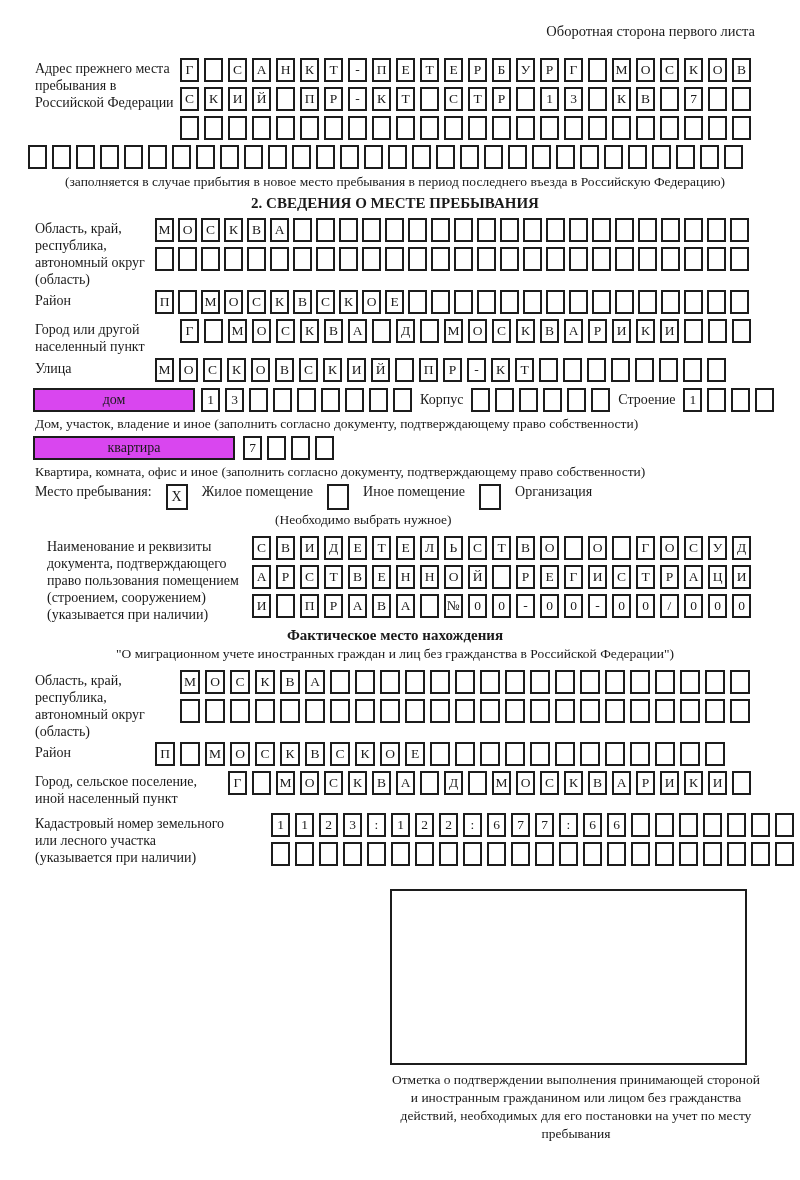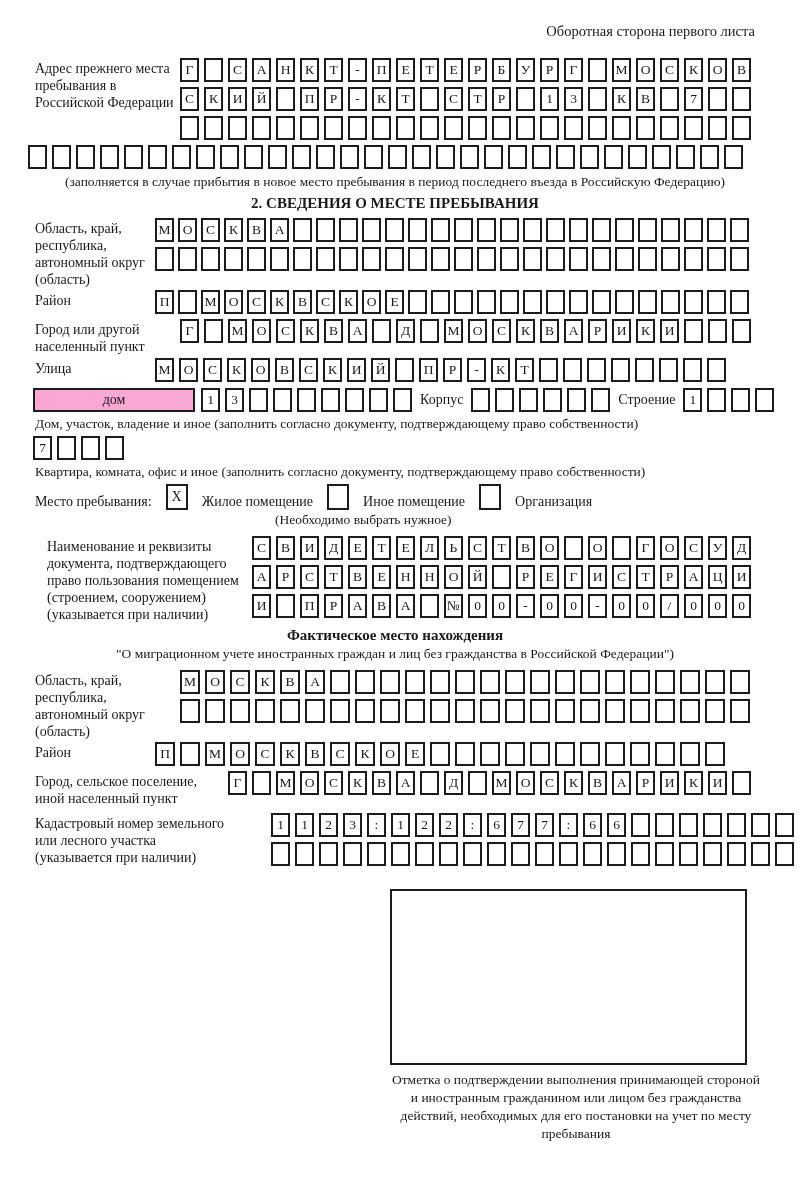--- a/index.html
+++ b/index.html
@@ -53,28 +53,28 @@
     margin-top:4px;
     width:720px;text-align:center;
     font-weight:bold;font-size:15px;line-height:19px;
   }
   .mt2{margin-top:2px;}.mt3{margin-top:3px;}.mt4{margin-top:4px;}
   .mt5{margin-top:5px;}.mt6{margin-top:6px;gap:43px;}.mt8{margin-top:8px;}.mt18{margin-top:18px;}
   .wbox{
     box-sizing:content-box;
     height:20px;border:2px solid #1c1c1c;
     display:flex;align-items:center;justify-content:center;
-    font-size:14px;background:#f9a8d4;flex-shrink:0;
+    font-size:14px;background:#d946ef;flex-shrink:0;
   }
   .dom{width:158px;}
   .kvartira{width:198px;}
   .domrow{margin-left:-2px;align-items:center;gap:6px;}
   .kvrow{margin-left:-2px;align-items:center;gap:8px;}
   .inline-lbl{font-size:14px;line-height:24px;flex-shrink:0;padding:0 2px;}
-  .stayrow{display:flex;align-items:flex-end;gap:14px;font-size:14px;}
+  .stayrow{display:flex;align-items:flex-start;gap:14px;font-size:14px;}
   .chk{
     box-sizing:content-box;
     width:18px;height:22px;
     border:2px solid #1c1c1c;
     display:flex;align-items:center;justify-content:center;
     font-size:14px;background:#fff;
   }
   .stay-note{margin-left:240px;font-size:13.5px;line-height:17px;margin-top:1px;}
   .doc{position:relative;min-height:82px;margin-top:8px;}
   .doc .flabel{position:absolute;left:12px;top:0;width:217px;}
@@ -396,20 +396,21 @@
     <div class="boxes p24">
         <span class="cbox">1</span>
         <span class="cbox"></span>
         <span class="cbox"></span>
         <span class="cbox"></span>
       </div>
   </div>
   <div class="caption mt3">Дом, участок, владение и иное (заполнить согласно документу, подтверждающему право собственности)</div>
 
   <div class="frow kvrow mt4">
+    <div class="wbox kvartira">квартира</div>
     <div class="boxes p24">
         <span class="cbox">7</span>
         <span class="cbox"></span>
         <span class="cbox"></span>
         <span class="cbox"></span>
       </div>
   </div>
   <div class="caption mt3">Квартира, комната, офис и иное (заполнить согласно документу, подтверждающему право собственности)</div>
 
   <div class="stayrow mt4">

